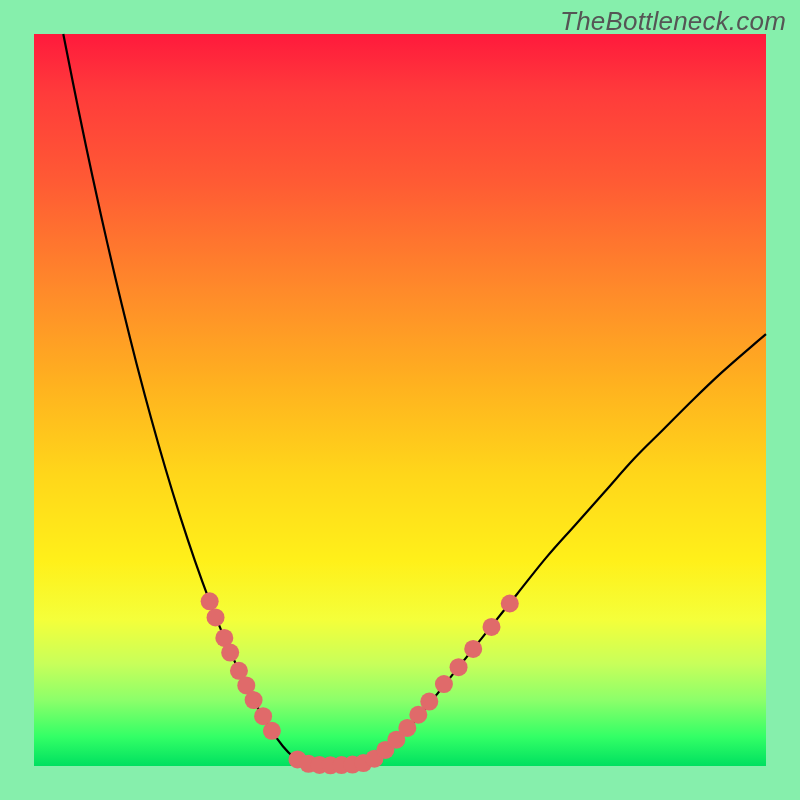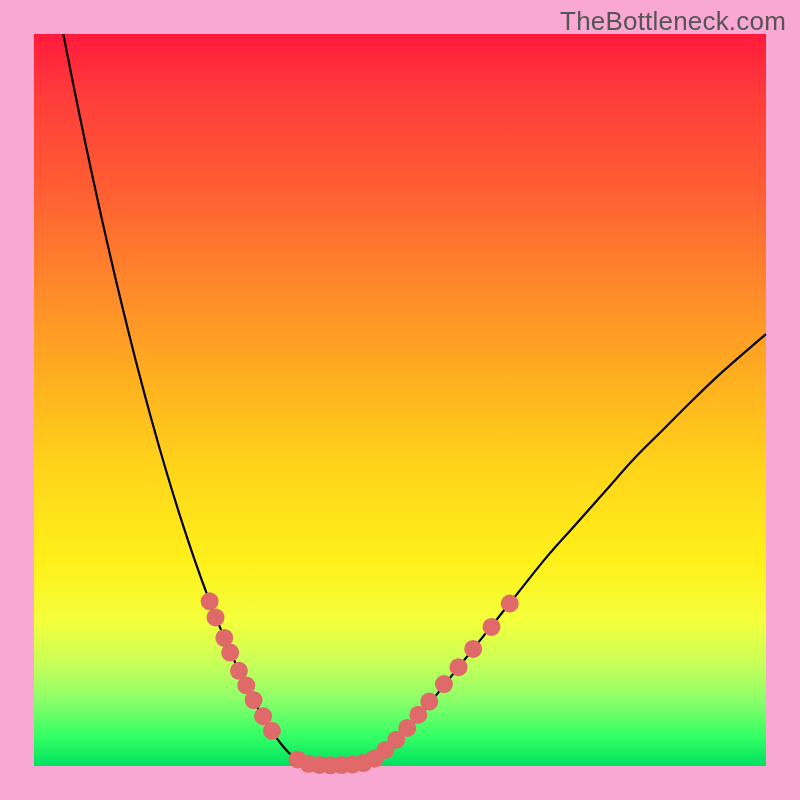--- a/index.html
+++ b/index.html
@@ -10,21 +10,22 @@
     background: #000;
     overflow: hidden;
     font-family: Arial, Helvetica, sans-serif;
   }
   .frame {
     position: absolute;
     left: 0;
     top: 0;
     width: 800px;
     height: 800px;
-    background: #f9a8d4;
+    background: #86efac;
+    font-style: italic;
   }
   .plot {
     position: absolute;
     left: 34px;
     top: 34px;
     width: 732px;
     height: 732px;
     
     background: linear-gradient(to bottom,
       #ff1a3c 0%,

